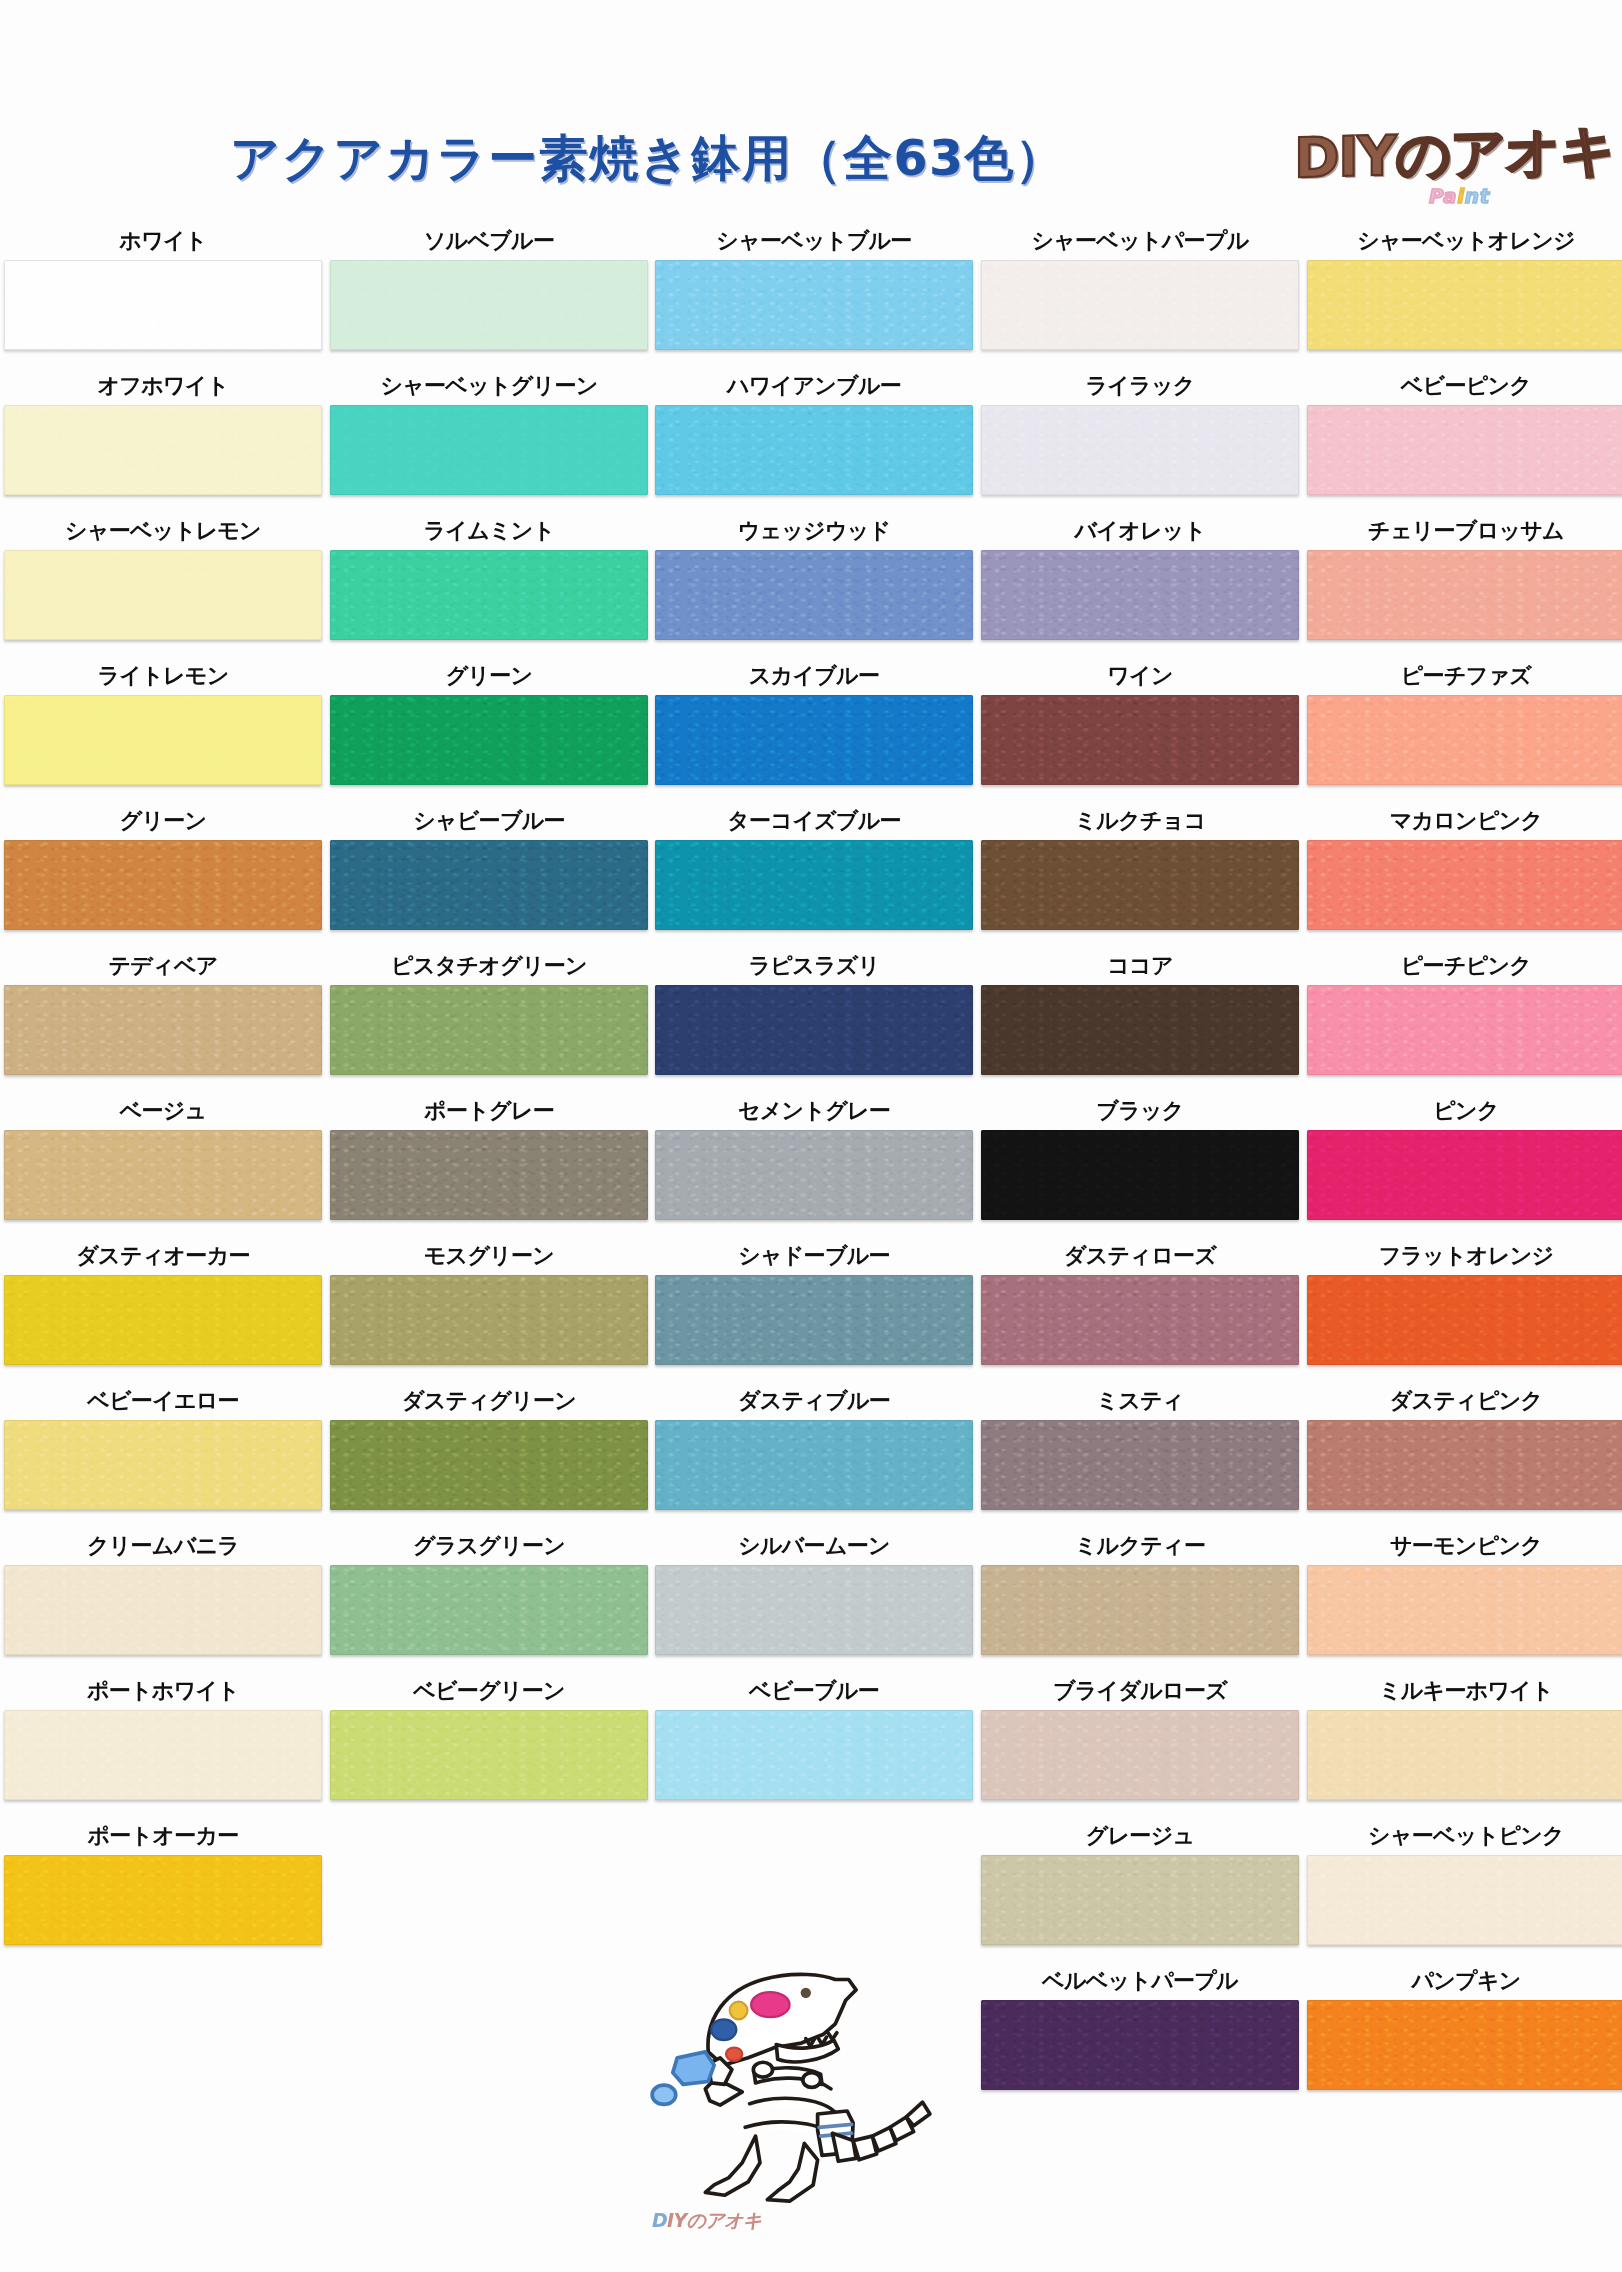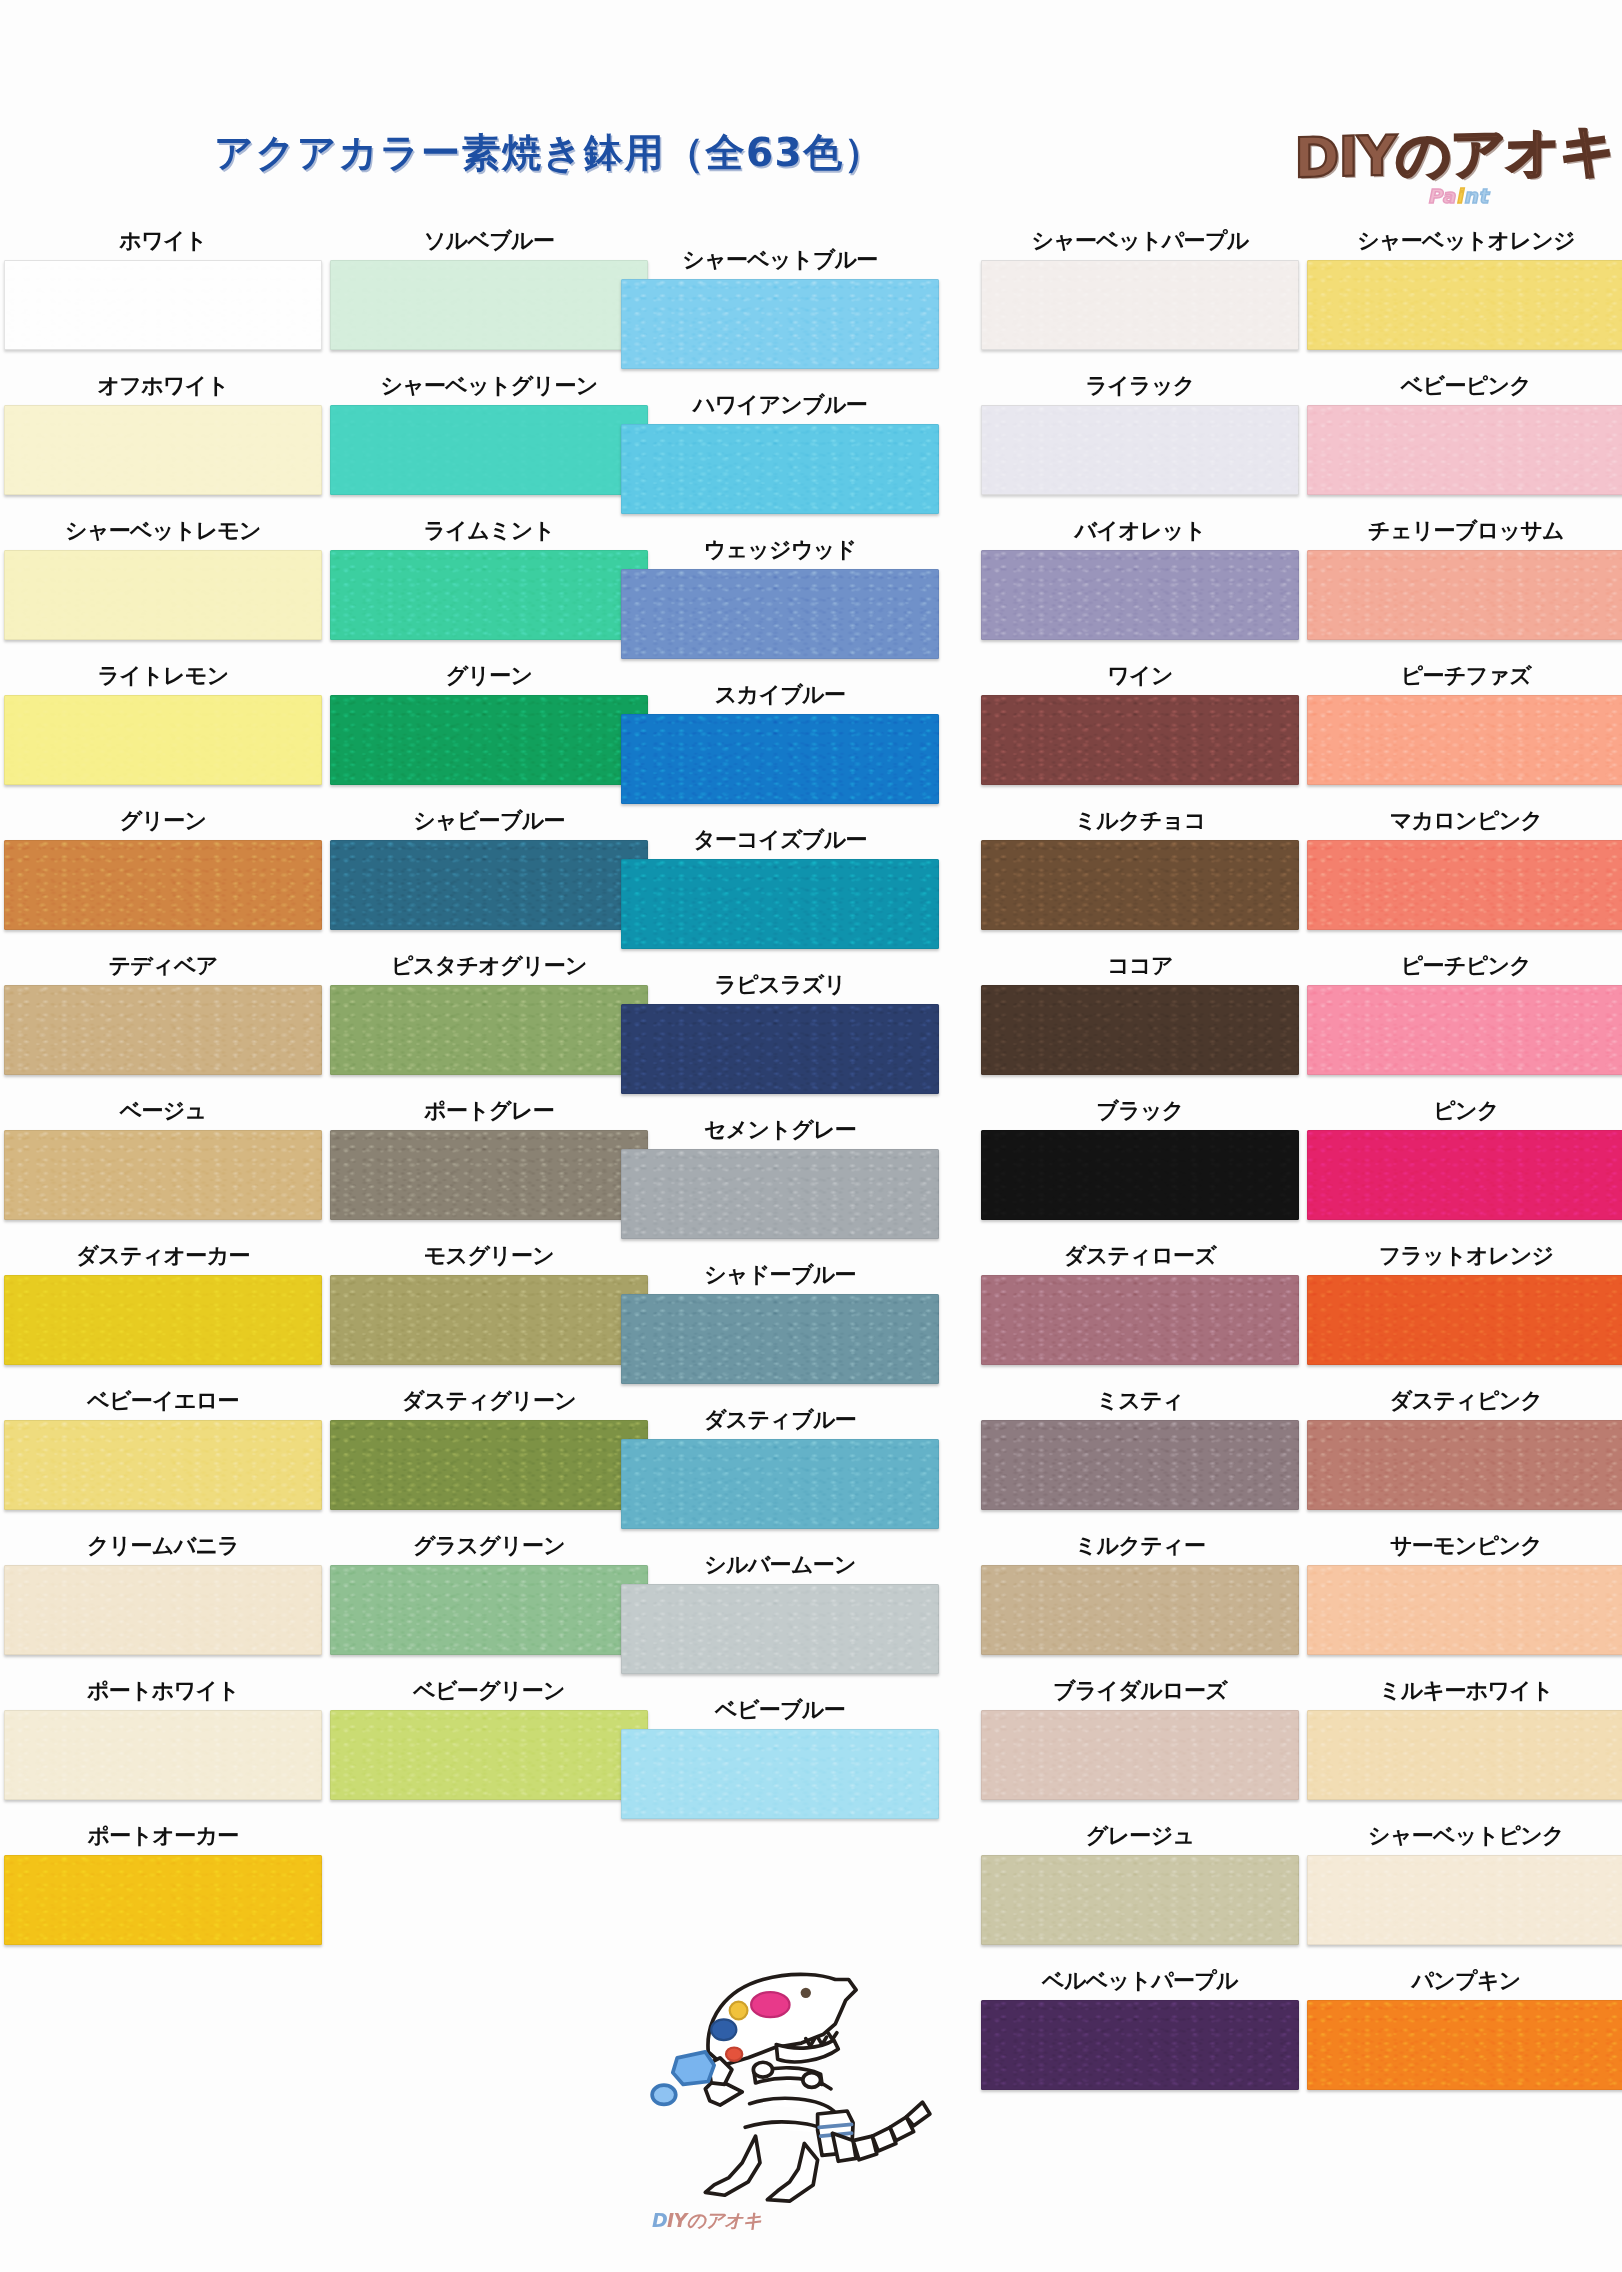--- a/index.html
+++ b/index.html
@@ -7,22 +7,22 @@
     width:1623px;height:2273px;
     background:#ffffff;
     font-family:"DejaVu Sans","Liberation Sans",sans-serif;
     position:relative;overflow:hidden;
   }
   .sheet{position:relative;width:1623px;height:2273px;background:#fdfdfd;}
 
   
   .header{position:absolute;left:0;top:0;width:1623px;height:222px;}
   .title{
-    position:absolute;left:214px;top:126px;
-    font-size:39px;font-weight:bold;
+    position:absolute;left:230px;top:126px;
+    font-size:49px;font-weight:bold;
     color:#1d4fa3;
     letter-spacing:1.5px;
     white-space:nowrap;
     text-shadow:1.5px 1.5px 0 rgba(20,60,140,.35);
   }
 
   
   .logo{position:absolute;left:1294px;top:111px;width:311px;height:118px;}
   .logo-main{
     position:absolute;left:0;top:7.4px;
@@ -42,21 +42,21 @@
     -webkit-text-stroke:1.5px #e79ec0;
     white-space:nowrap;
   }
   .logo-paint .i{color:#f3c94a;-webkit-text-stroke:1.5px #e9b93a;}
   .logo-paint .n{color:#a9cdea;-webkit-text-stroke:1.5px #8fbbe0;}
 
   
   .grid{position:absolute;left:0;top:222px;width:1623px;}
   .col{position:absolute;top:0;width:326px;}
   .c0{left:0px;}   .c1{left:326px;}
-  .c2{left:617px;margin-top:19px;} .c3{left:977px;}
+  .c2{left:651px;} .c3{left:977px;}
   .c4{left:1303px;}
 
   .cell{position:relative;height:145px;}
   .label{
     height:38px;line-height:38px;
     text-align:center;
     font-size:22px;
     color:#111111;
     font-weight:600;
     letter-spacing:-0.7px;

